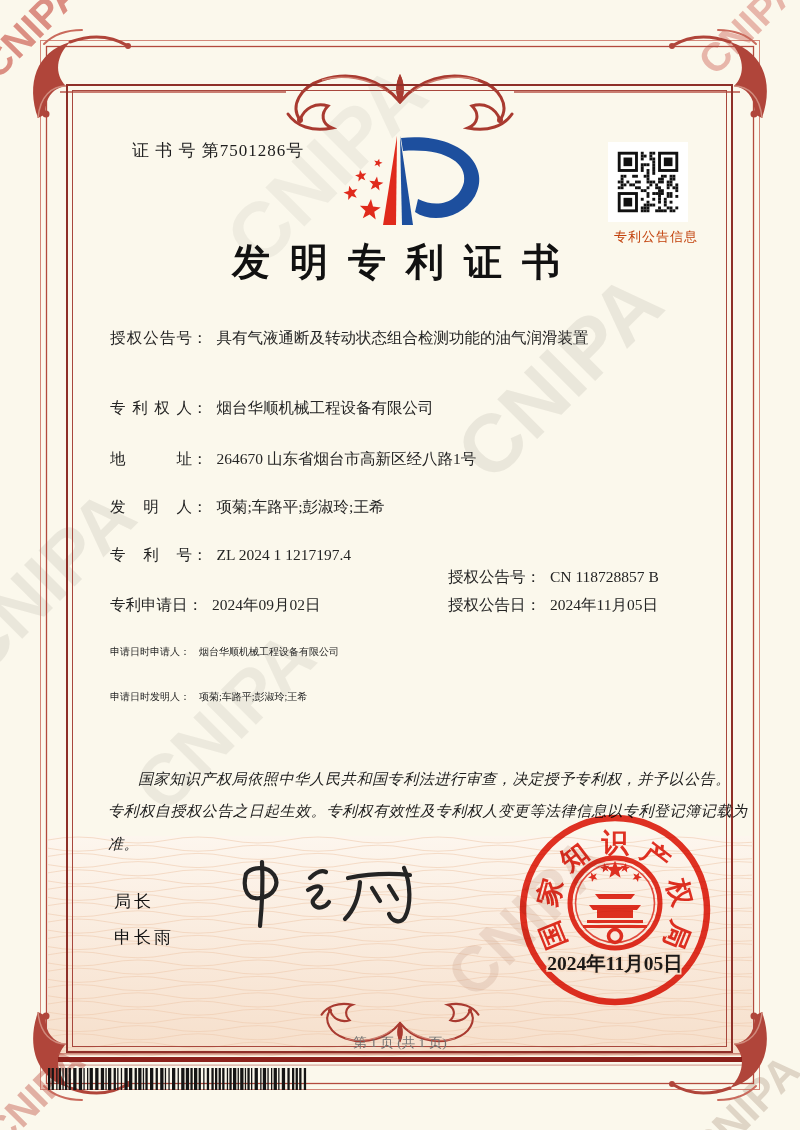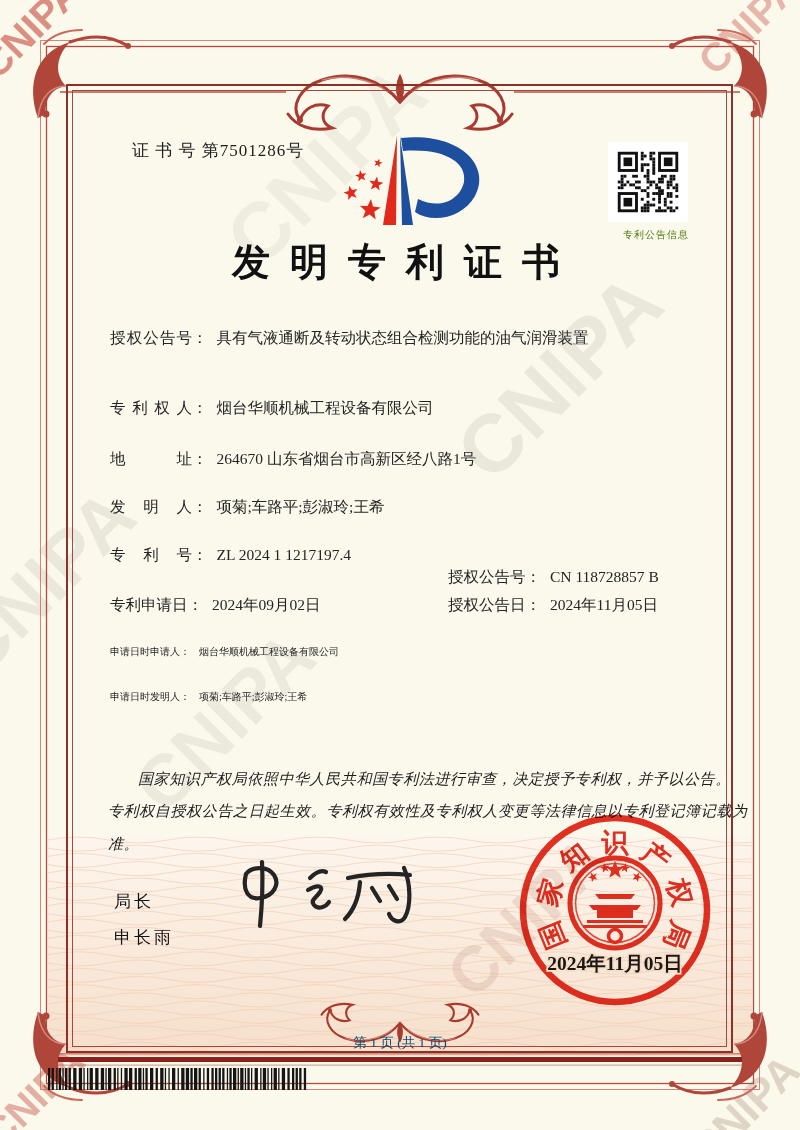--- a/index.html
+++ b/index.html
@@ -21,41 +21,41 @@
   
   #frame-outer{left:66px;top:84px;width:663px;height:965px;border:2.5px solid #8e2f28;z-index:3;}
   #frame-inner{left:72px;top:90px;width:653px;height:955px;border:1px solid #a8473d;z-index:3;}
   #ornament-svg{left:0;top:0;z-index:3;pointer-events:none;}
   #waves-wrap{left:48px;top:836px;width:704px;height:220px;z-index:1;}
   
   #cert-no{left:100px;top:139px;font-size:17px;letter-spacing:1px;color:#1e1e1e;z-index:4;margin-left:32px;}
   #logo{left:328px;top:130px;z-index:4;}
   #qr-block{left:604px;top:142px;width:110px;z-index:4;}
   #qr-box{position:relative;width:72px;height:72px;background:#fff;margin-left:4px;padding:4px;}
-  #qr-caption{margin-top:6px;width:104px;text-align:center;font-size:10px;letter-spacing:1px;color:#4d7c0f;}
+  #qr-caption{margin-top:6px;width:104px;text-align:center;font-size:13px;letter-spacing:1px;color:#c2410c;}
   #title{left:0;top:237px;width:792px;text-align:center;font-size:38px;font-weight:bold;
          letter-spacing:20px;padding-left:20px;box-sizing:border-box;color:#111;z-index:4;}
   
   .row{position:absolute;left:110px;font-size:15.5px;white-space:nowrap;z-index:4;color:#242424;}
   .row2{left:448px;}
   .jl{display:inline-block;width:82px;text-align:justify;text-align-last:justify;vertical-align:bottom;}
   .colon{display:inline-block;}
   .val{margin-left:9px;}
   .small{font-size:10px;}
   
   #statement{left:75px;top:763px;width:650px;z-index:4;font-style:italic;
              font-size:15px;line-height:2.15;color:#1c1c1c;letter-spacing:.6px;margin-left:33px;}
   #statement .l1{text-indent:2em;}
   
   #signoff{left:114px;top:884px;z-index:5;font-family:"Liberation Sans","DejaVu Sans",sans-serif;
            font-size:17px;letter-spacing:3px;color:#141414;line-height:2.1;}
   #signature-svg{left:232px;top:848px;z-index:5;}
   #seal-svg{left:515px;top:810px;z-index:5;mix-blend-mode:multiply;opacity:.96;}
   
-  #page-no{left:0;top:1034px;width:800px;text-align:center;font-size:13.5px;color:#0c4a6e;z-index:4;}
+  #page-no{left:0;top:1034px;width:800px;text-align:center;font-size:13.5px;color:#737373;z-index:4;}
   #barcode-svg{left:48px;top:1068px;z-index:4;}
 </style>
 </head>
 <body>
 
 <div id="cert">
 
   <div class="wm wm-tl">CNIPA</div>
   <div class="wm wm-tr">CNIPA</div>
   <div class="wm wm-title">CNIPA</div>

